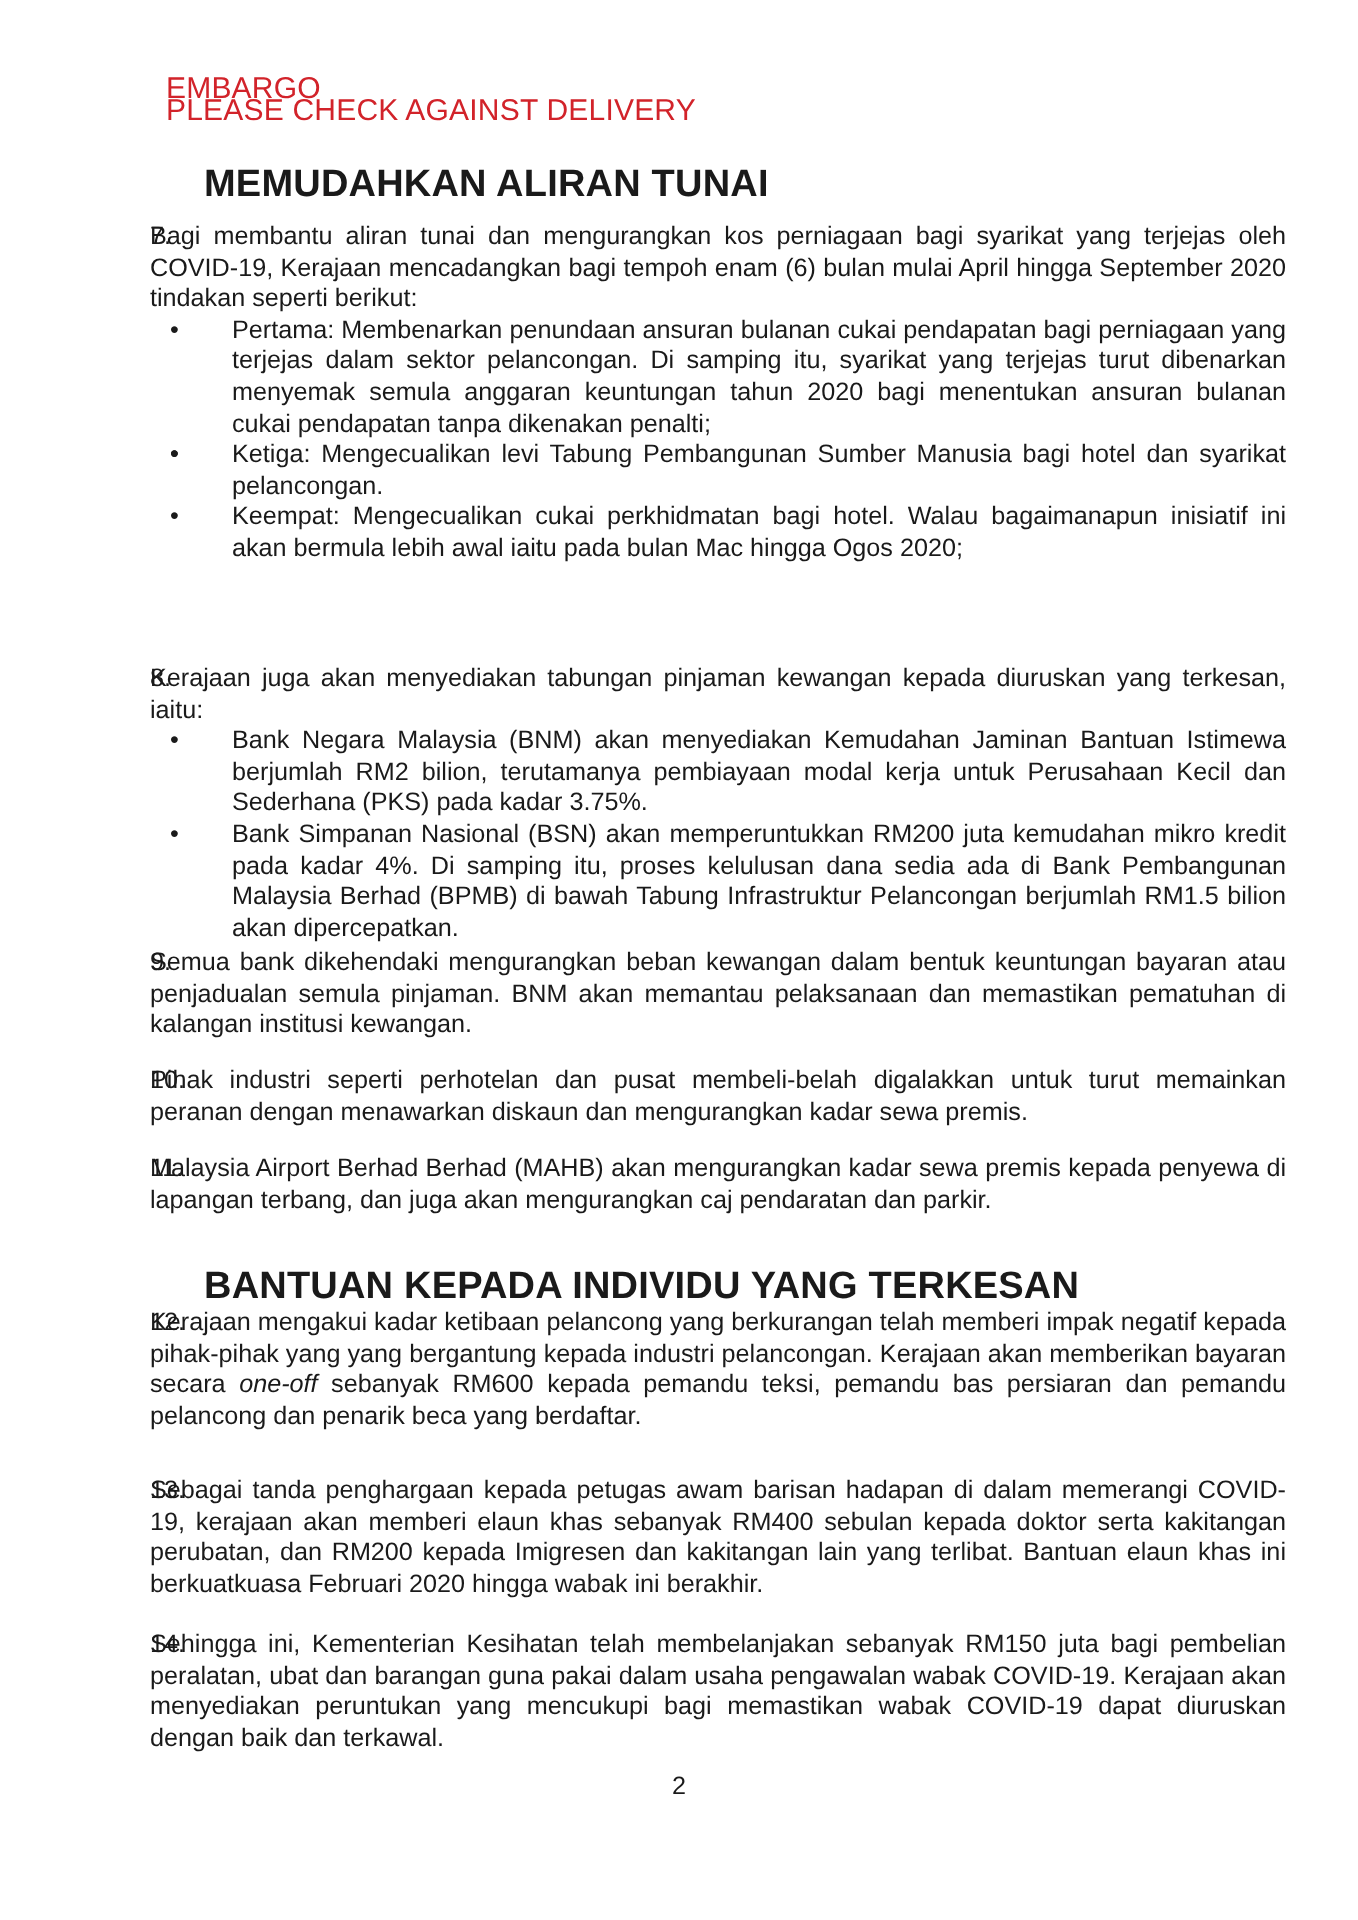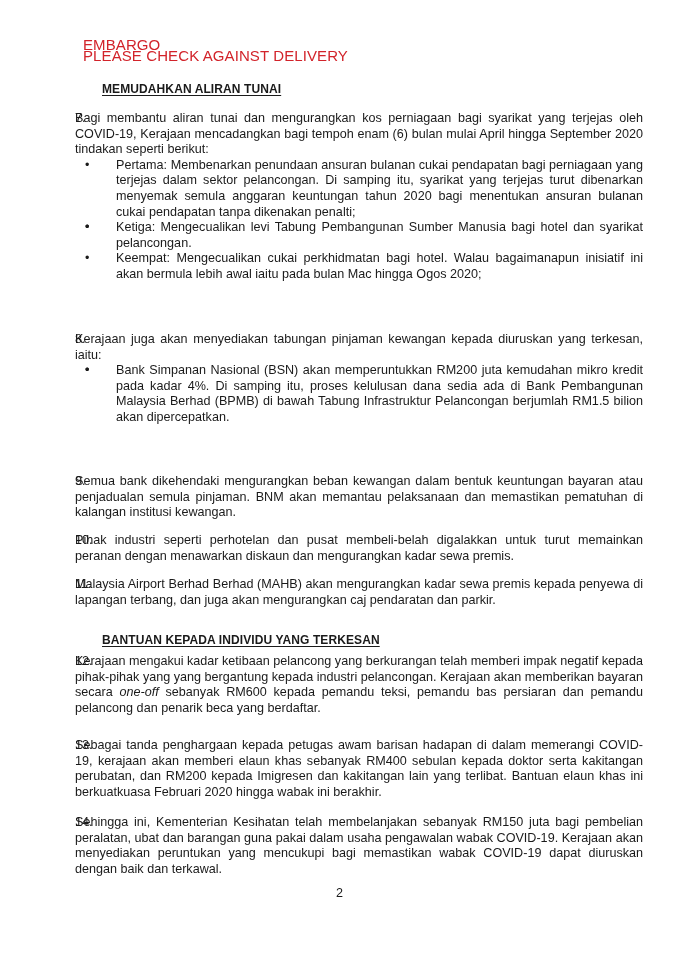--- a/index.html
+++ b/index.html
@@ -1,18 +1,18 @@
 <!DOCTYPE html>
 <html><head>
   <meta charset="utf-8">
   <style>
     html, body { margin: 0; padding: 0; background: #ffffff; }
     body { width: 679px; height: 960px; position: relative; overflow: hidden; font-family: "Liberation Sans", sans-serif; color: #1a1a1a; }
     .embargo { position: absolute; left: 83px; top: 39px; color: #d2232a; font-weight: normal; font-size: 15px; line-height: 11px; letter-spacing: 0.1px; }
-    .heading { position: absolute; left: 102px; font-weight: bold; font-size: 12px; text-decoration: underline; text-underline-offset: 2px; letter-spacing: 0.1px; }
+    .heading { position: absolute; left: 102px; font-weight: bold; font-size: 19px; text-underline-offset: 2px; letter-spacing: 0.1px; }
     .item { position: absolute; left: 75px; width: 568px; font-size: 12.6px; line-height: 15.6px; }
     .item .num { position: absolute; left: 0; top: 0; }
     .item .body { text-align: justify; }
     .item ul { list-style: none; margin: 0; padding: 0; }
     .item li { position: relative; padding-left: 41px; text-align: justify; }
     .item li .bullet { position: absolute; left: 10px; top: 0; }
     .pagenum { position: absolute; left: 0; width: 679px; top: 886px; text-align: center; font-size: 12.6px; }
   </style>
 </head>
 <body>
@@ -32,21 +32,21 @@
     <li><span class="bullet">•</span></li>
     <li><span class="bullet">•</span><span>Ketiga: Mengecualikan levi Tabung Pembangunan Sumber Manusia bagi hotel dan syarikat pelancongan.</span></li>
     <li><span class="bullet">•</span><span>Keempat: Mengecualikan cukai perkhidmatan bagi hotel. Walau bagaimanapun inisiatif ini akan bermula lebih awal iaitu pada bulan Mac hingga Ogos 2020;</span></li>
   </ul>
 </div>
 
 <div class="item" style="top:332px;">
   <span class="num">8.</span>
   <div class="body">Kerajaan juga akan menyediakan tabungan pinjaman kewangan kepada diuruskan yang terkesan, iaitu:</div>
   <ul>
-    <li><span class="bullet">•</span></li>
+    <li><span class="bullet">•</span><span>Bank Negara Malaysia (BNM) akan menyediakan Kemudahan Jaminan Bantuan Istimewa berjumlah RM2 bilion, terutamanya pembiayaan modal kerja untuk Perusahaan Kecil dan Sederhana (PKS) pada kadar 3.75%.</span></li>
     <li><span class="bullet">•</span><span>Bank Simpanan Nasional (BSN) akan memperuntukkan RM200 juta kemudahan mikro kredit pada kadar 4%. Di samping itu, proses kelulusan dana sedia ada di Bank Pembangunan Malaysia Berhad (BPMB) di bawah Tabung Infrastruktur Pelancongan berjumlah RM1.5 bilion akan dipercepatkan.</span></li>
   </ul>
 </div>
 
 <div class="item" style="top:474px;">
   <span class="num">9.</span>
   <div class="body">Semua bank dikehendaki mengurangkan beban kewangan dalam bentuk keuntungan bayaran atau penjadualan semula pinjaman. BNM akan memantau pelaksanaan dan memastikan pematuhan di kalangan institusi kewangan.</div>
 </div>
 
 <div class="item" style="top:533px;">

